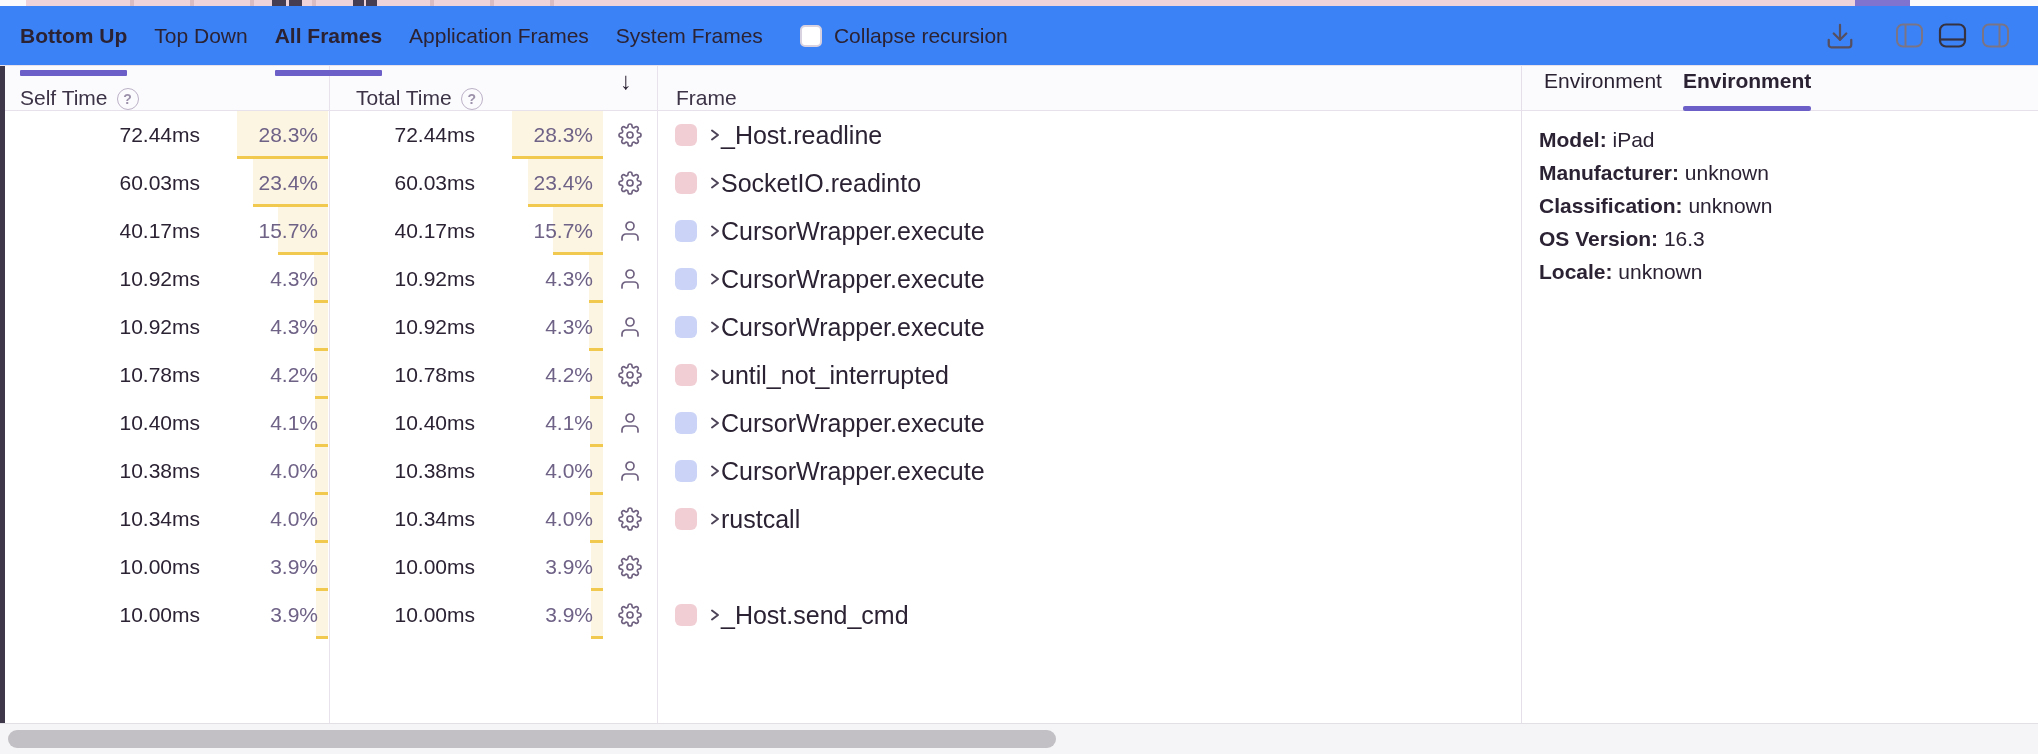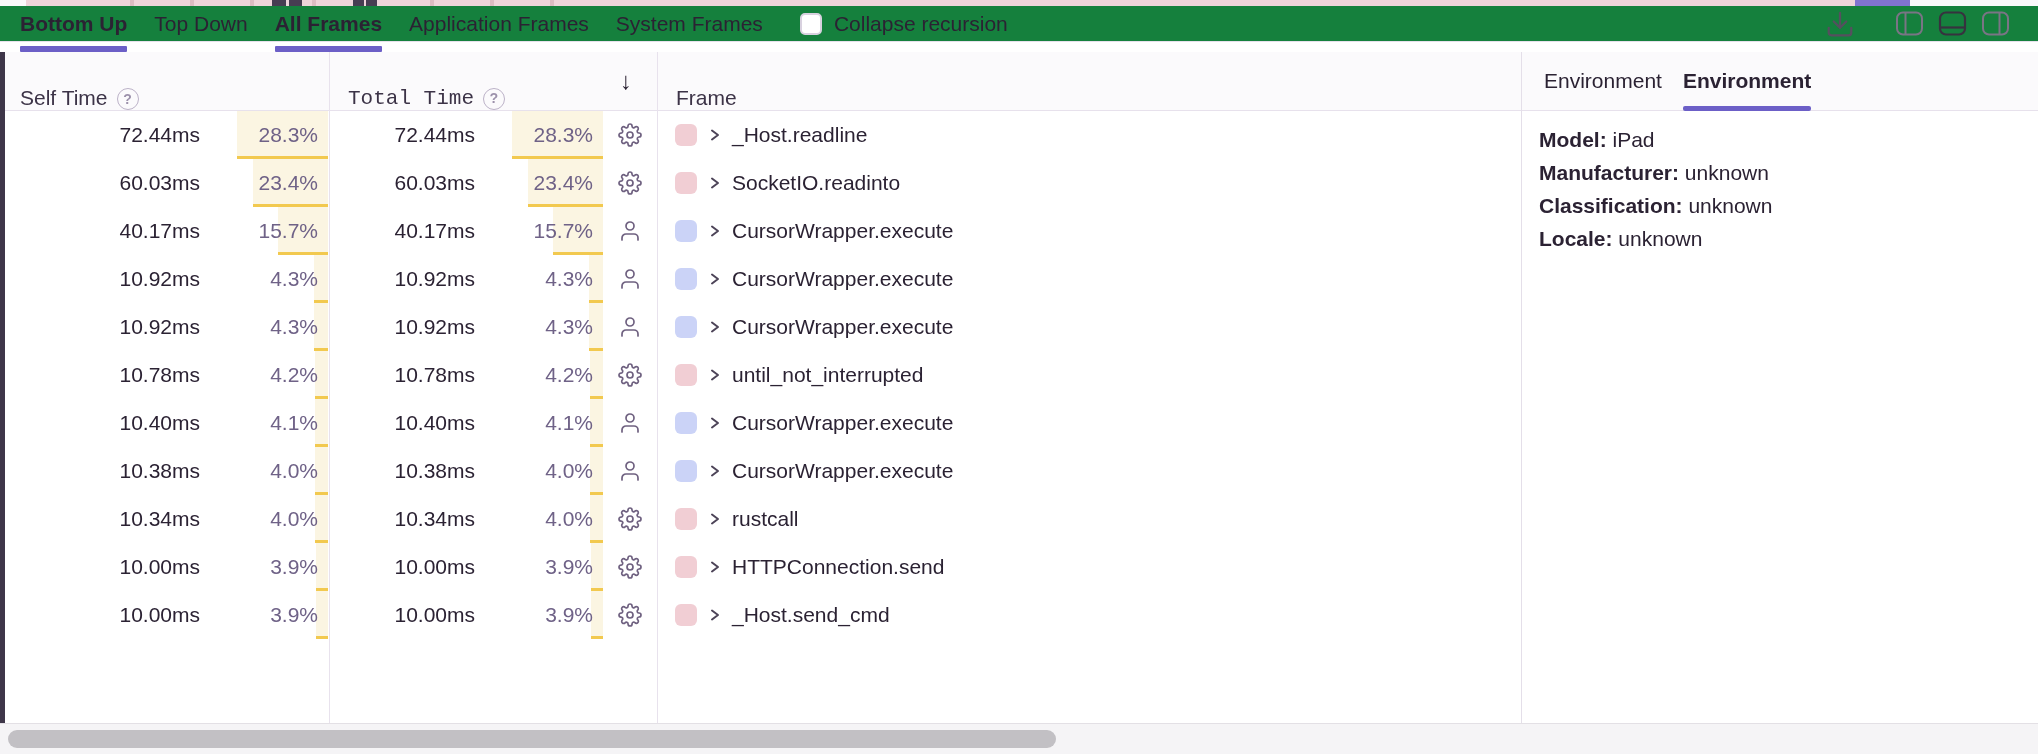--- a/index.html
+++ b/index.html
@@ -9,41 +9,41 @@
   }
   *{box-sizing:border-box; margin:0; padding:0;}
   body{margin:0; background:#fff; font-family:"Liberation Sans", sans-serif;}
   .screen{position:relative; width:2038px; height:754px; background:#fff; color:var(--txt); overflow:hidden;}
 
   
   .minimap{position:absolute; top:0; left:0; width:2038px; height:6px; background:#EED4DA;}
   .minimap .seg{position:absolute; top:0; height:6px;}
 
   
-  .tabbar{position:absolute; top:6px; left:0; right:0; height:36px; background:#15803d;
+  .tabbar{position:absolute; top:6px; left:0; right:0; height:60px; background:#3b82f6;
           border-bottom:1px solid var(--border); display:flex; align-items:center; padding-left:20px; z-index:6;}
   .tab{position:relative; height:100%; display:flex; align-items:center; font-size:21px; color:var(--txt);
        margin-right:27px; cursor:pointer; white-space:nowrap;}
   .tab.active{font-weight:700;}
   .tab.active::after{content:""; position:absolute; left:0; right:0; bottom:-11px; height:6px;
        background:var(--accent); border-radius:1px;}
   .collapse{display:flex; align-items:center; margin-left:10px; font-size:21px; white-space:nowrap;}
   .checkbox{width:22px; height:22px; border:2px solid #D8D1DF; border-radius:5px; background:#fff; margin-right:12px;}
   .toolbar{margin-left:auto; display:flex; align-items:center; gap:14px; padding-right:28px;}
   .toolbar .tool{display:flex; align-items:center; justify-content:center; cursor:pointer;}
   .toolbar .tool.download{margin-right:26px;}
   .toolbar svg{display:block;}
 
   
   .header-band{position:absolute; top:52px; left:0; right:0; height:59px; background:#FBFAFC;
                border-bottom:1px solid var(--border); z-index:2;}
   .hcell{position:absolute; top:0; height:58px; display:flex; align-items:flex-end; gap:9px;
          font-size:21px; color:#3C3347;}
   .h-self{left:20px;}
-  .h-total{left:348px;font-family:Liberation Mono, monospace;}
+  .h-total{left:356px;}
   .h-frame{left:676px;}
   .sort-arrow{position:absolute; left:620px; top:0; height:58px; display:flex; align-items:center;
               font-size:24px; color:var(--txt); cursor:pointer;}
   .help{width:22px; height:22px; border:1.5px solid #BCB2C8; border-radius:50%; color:#9C91AB;
         font-size:14px; display:flex; align-items:center; justify-content:center; font-weight:700;}
 
   
   .tbody{position:absolute; top:111px; left:0; width:1521px; z-index:1;}
   .row{display:flex; height:48px; }
   .cell-self{width:329px; display:flex; align-items:center; height:100%;}
@@ -51,21 +51,21 @@
   .cell-frame{flex:1; display:flex; align-items:center; height:100%; padding-left:18px;}
   .ms{flex:1; text-align:right; font-size:21px; color:var(--txt);}
   .pctwrap{position:relative; width:122px; height:48px; display:flex; align-items:center;
            justify-content:flex-end; margin-left:6px;}
   .cell-self .pctwrap{margin-right:1px;}
   .bar{position:absolute; right:0; top:0; bottom:0; background:var(--hl-bg); border-bottom:3px solid var(--hl-line);}
   .pct{position:relative; z-index:1; font-size:21px; color:var(--txt2); padding-right:10px;}
   .rowicon{width:54px; display:flex; align-items:center; justify-content:center;}
   .swatch{width:22px; height:22px; border-radius:6px; flex:0 0 auto;}
   .chev{margin-left:12px; flex:0 0 auto; cursor:pointer;}
-  .fname{margin-left:11px; font-size:21px; color:var(--txt); white-space:nowrap;}
+  .fname{margin-left:0; font-size:25px; color:var(--txt); white-space:nowrap;}
 
   
   .vline{position:absolute; top:52px; width:1px; background:var(--vline); z-index:3;}
   .v1{left:329px; height:671px;}
   .v2{left:657px; height:671px;}
   .v3{left:1521px; height:671px; background:#E4DFE9;}
   .leftbar{position:absolute; left:0; top:52px; width:5px; height:671px; background:#3E3649; z-index:4;}
 
   
   .hscroll{position:absolute; left:0; right:0; bottom:0; height:31px; background:#F5F4F6;
@@ -160,20 +160,21 @@
   </div>
 
   <div class="side-tabs" id="side-tabs">
       <div class="side-tab">Environment</div>
       <div class="side-tab active">Environment</div>
     </div>
   <div class="side-fields" id="side-fields">
       <div><b>Model:</b><span> iPad</span></div>
       <div><b>Manufacturer:</b><span> unknown</span></div>
       <div><b>Classification:</b><span> unknown</span></div>
+      <div><b>OS Version:</b><span> 16.3</span></div>
       <div><b>Locale:</b><span> unknown</span></div>
     </div>
 
   <div class="tbody" id="tbody">
       <div class="row">
     <div class="cell-self">
       <span class="ms">72.44ms</span>
       <span class="pctwrap">
         <span class="bar" style="width: 91px;"></span>
         <span class="pct">28.3%</span>
@@ -455,27 +456,20 @@
         <span class="bar" style="width: 12px;"></span>
         <span class="pct">3.9%</span>
       </span>
       <span class="rowicon">
         <svg class="icon-gear" width="24" height="24" viewBox="0 0 24 24" fill="none" stroke="#6F6180" stroke-width="1.7" stroke-linecap="round" stroke-linejoin="round">
               <circle cx="12" cy="12" r="3"></circle>
               <path d="M19.4 15a1.65 1.65 0 0 0 .33 1.82l.06.06a2 2 0 0 1 0 2.83 2 2 0 0 1-2.83 0l-.06-.06a1.65 1.65 0 0 0-1.82-.33 1.65 1.65 0 0 0-1 1.51V21a2 2 0 0 1-2 2 2 2 0 0 1-2-2v-.09A1.65 1.65 0 0 0 9 19.4a1.65 1.65 0 0 0-1.82.33l-.06.06a2 2 0 0 1-2.83 0 2 2 0 0 1 0-2.83l.06-.06a1.65 1.65 0 0 0 .33-1.82 1.65 1.65 0 0 0-1.51-1H3a2 2 0 0 1-2-2 2 2 0 0 1 2-2h.09A1.65 1.65 0 0 0 4.6 9a1.65 1.65 0 0 0-.33-1.82l-.06-.06a2 2 0 0 1 0-2.83 2 2 0 0 1 2.83 0l.06.06a1.65 1.65 0 0 0 1.82.33H9a1.65 1.65 0 0 0 1-1.51V3a2 2 0 0 1 2-2 2 2 0 0 1 2 2v.09a1.65 1.65 0 0 0 1 1.51 1.65 1.65 0 0 0 1.82-.33l.06-.06a2 2 0 0 1 2.83 0 2 2 0 0 1 0 2.83l-.06.06a1.65 1.65 0 0 0-.33 1.82V9a1.65 1.65 0 0 0 1.51 1H21a2 2 0 0 1 2 2 2 2 0 0 1-2 2h-.09a1.65 1.65 0 0 0-1.51 1z"></path>
             </svg>
 
       </span>
-    </div>
-    <div class="cell-frame">
-      <span class="swatch" style="background: rgb(241, 206, 212);"></span>
-      <svg class="chev" width="12" height="18" viewBox="0 0 12 18" fill="none" stroke="#4D4458" stroke-width="2" stroke-linecap="round" stroke-linejoin="round">
-            <polyline points="3,4.5 9,9 3,13.5"></polyline>
-          </svg>
-      <span class="fname">HTTPConnection.send</span>
     </div>
   </div>
       <div class="row">
     <div class="cell-self">
       <span class="ms">10.00ms</span>
       <span class="pctwrap">
         <span class="bar" style="width: 12px;"></span>
         <span class="pct">3.9%</span>
       </span>
     </div>

